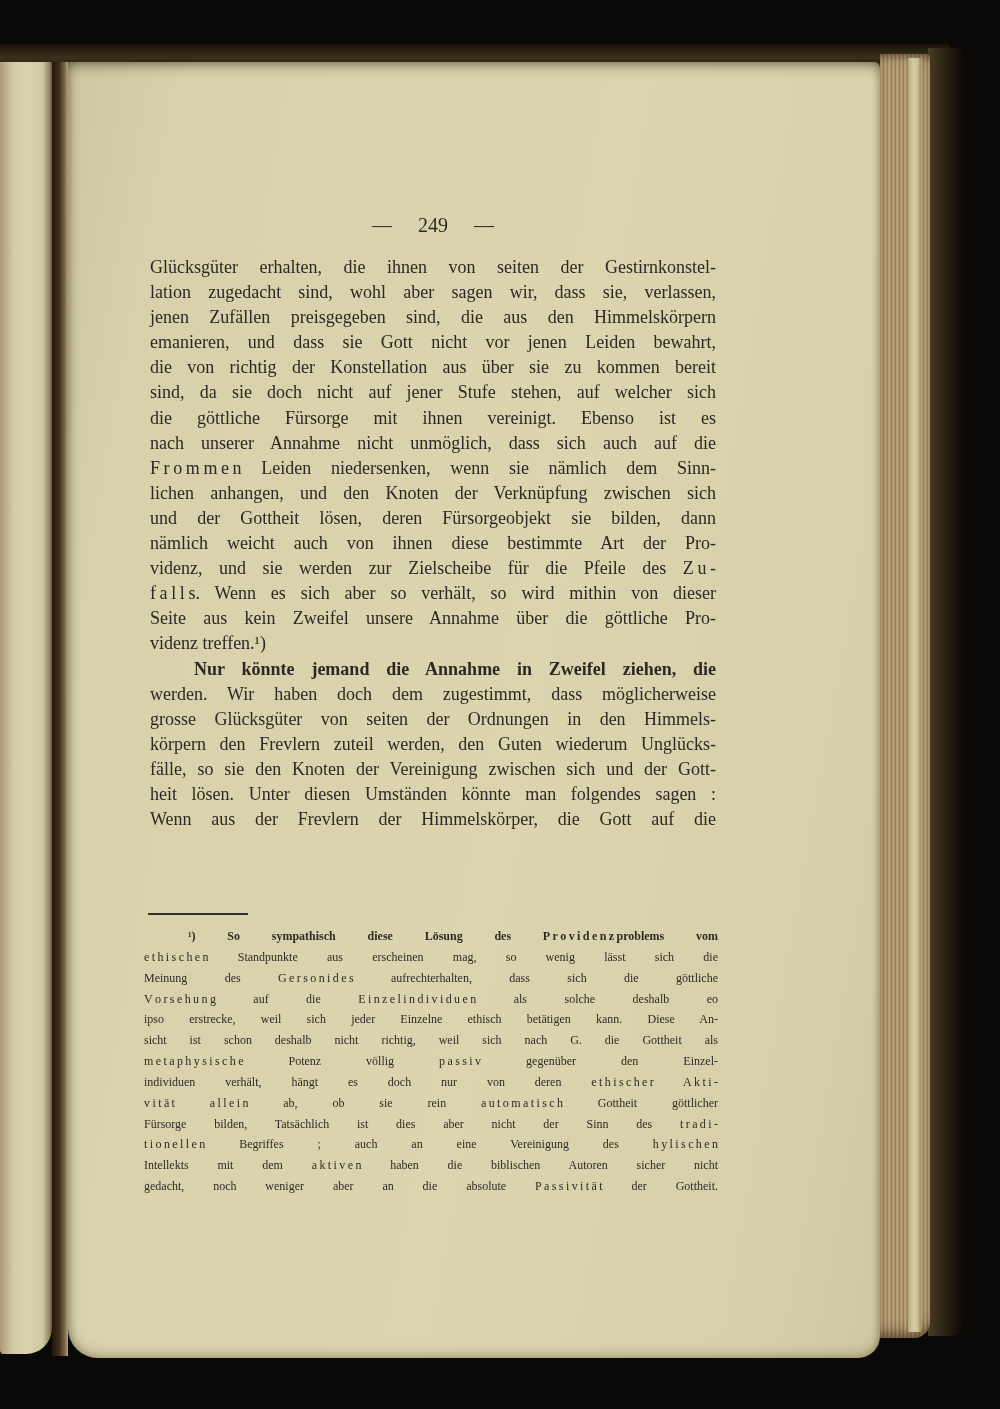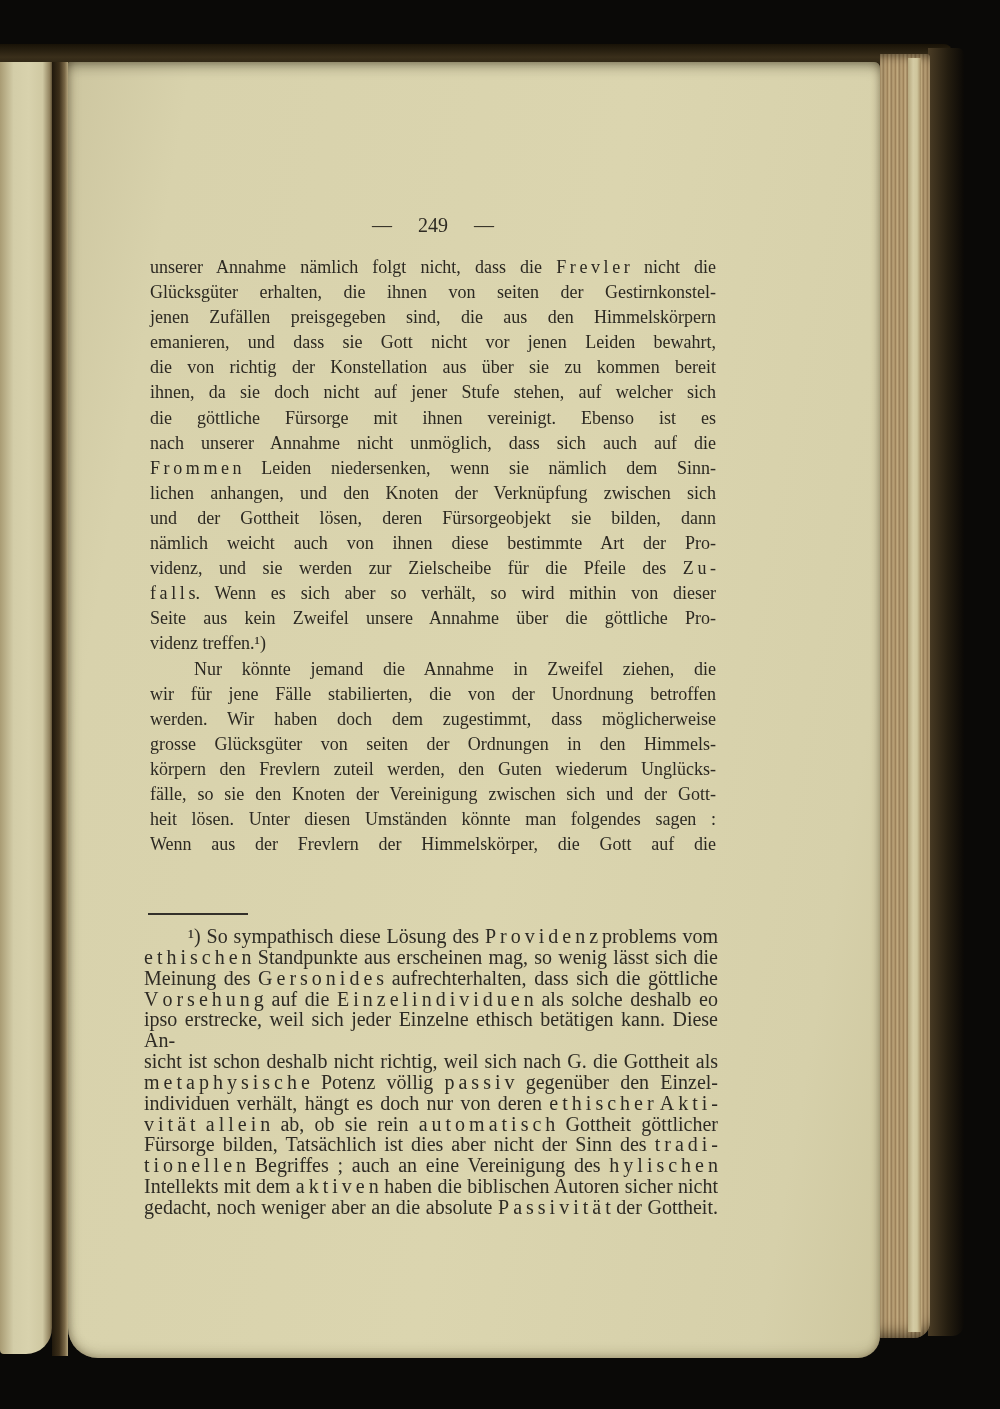--- a/index.html
+++ b/index.html
@@ -59,28 +59,28 @@
   }
   .maintext{
     position:absolute;left:82px;top:193px;width:566px;
     color:#2c2922;font-size:18px;
   }
   .maintext .ln{
     line-height:25.1px;
     text-align:justify;text-align-last:justify;
   }
   .ln.nj{text-align:right;text-align-last:left;}
-  .ln.ind{padding-left:44px;box-sizing:border-box;}
+  .ln.ind{padding-left:44px;box-sizing:border-box;font-weight:bold;}
   .fnrule{
     position:absolute;left:80px;top:851px;width:100px;height:2px;
     background:#33302a;
   }
   .footnote{
     position:absolute;left:76px;top:864px;width:574px;
-    color:#2e2b24;font-size:20px;
+    color:#2e2b24;font-size:12px;
   }
   .footnote .ln{
     line-height:20.85px;
     text-align:justify;text-align-last:justify;
   }
 </style>
 </head>
 <body>
 
 <div class="scene">
@@ -90,38 +90,37 @@
   <div class="gutter"></div>
 
   <div class="page">
     <div class="pagenum-row">
       <span>—</span>
       <span>249</span>
       <span>—</span>
     </div>
 
     <div class="maintext">
-      <div class="ln">unserer Annahme nämlich folgt nicht, dass die F r e v l e r nicht die</div>
       <div class="ln">Glücksgüter erhalten, die ihnen von seiten der Gestirnkonstel-</div>
+      <div class="ln">lation zugedacht sind, wohl aber sagen wir, dass sie, verlassen,</div>
       <div class="ln">jenen Zufällen preisgegeben sind, die aus den Himmelskörpern</div>
       <div class="ln">emanieren, und dass sie Gott nicht vor jenen Leiden bewahrt,</div>
       <div class="ln">die von richtig der Konstellation aus über sie zu kommen bereit</div>
-      <div class="ln">ihnen, da sie doch nicht auf jener Stufe stehen, auf welcher sich</div>
+      <div class="ln">sind, da sie doch nicht auf jener Stufe stehen, auf welcher sich</div>
       <div class="ln">die göttliche Fürsorge mit ihnen vereinigt. Ebenso ist es</div>
       <div class="ln">nach unserer Annahme nicht unmöglich, dass sich auch auf die</div>
       <div class="ln">F r o m m e n Leiden niedersenken, wenn sie nämlich dem Sinn-</div>
       <div class="ln">lichen anhangen, und den Knoten der Verknüpfung zwischen sich</div>
       <div class="ln">und der Gottheit lösen, deren Fürsorgeobjekt sie bilden, dann</div>
       <div class="ln">nämlich weicht auch von ihnen diese bestimmte Art der Pro-</div>
       <div class="ln">videnz, und sie werden zur Zielscheibe für die Pfeile des Z u -</div>
       <div class="ln">f a l l s. Wenn es sich aber so verhält, so wird mithin von dieser</div>
       <div class="ln">Seite aus kein Zweifel unsere Annahme über die göttliche Pro-</div>
       <div class="ln nj">videnz treffen.¹)</div>
       <div class="ln ind">Nur könnte jemand die Annahme in Zweifel ziehen, die</div>
-      <div class="ln">wir für jene Fälle stabilierten, die von der Unordnung betroffen</div>
       <div class="ln">werden. Wir haben doch dem zugestimmt, dass möglicherweise</div>
       <div class="ln">grosse Glücksgüter von seiten der Ordnungen in den Himmels-</div>
       <div class="ln">körpern den Frevlern zuteil werden, den Guten wiederum Unglücks-</div>
       <div class="ln">fälle, so sie den Knoten der Vereinigung zwischen sich und der Gott-</div>
       <div class="ln">heit lösen. Unter diesen Umständen könnte man folgendes sagen :</div>
       <div class="ln">Wenn aus der Frevlern der Himmelskörper, die Gott auf die</div>
     </div>
 
     <div class="fnrule"></div>
 

